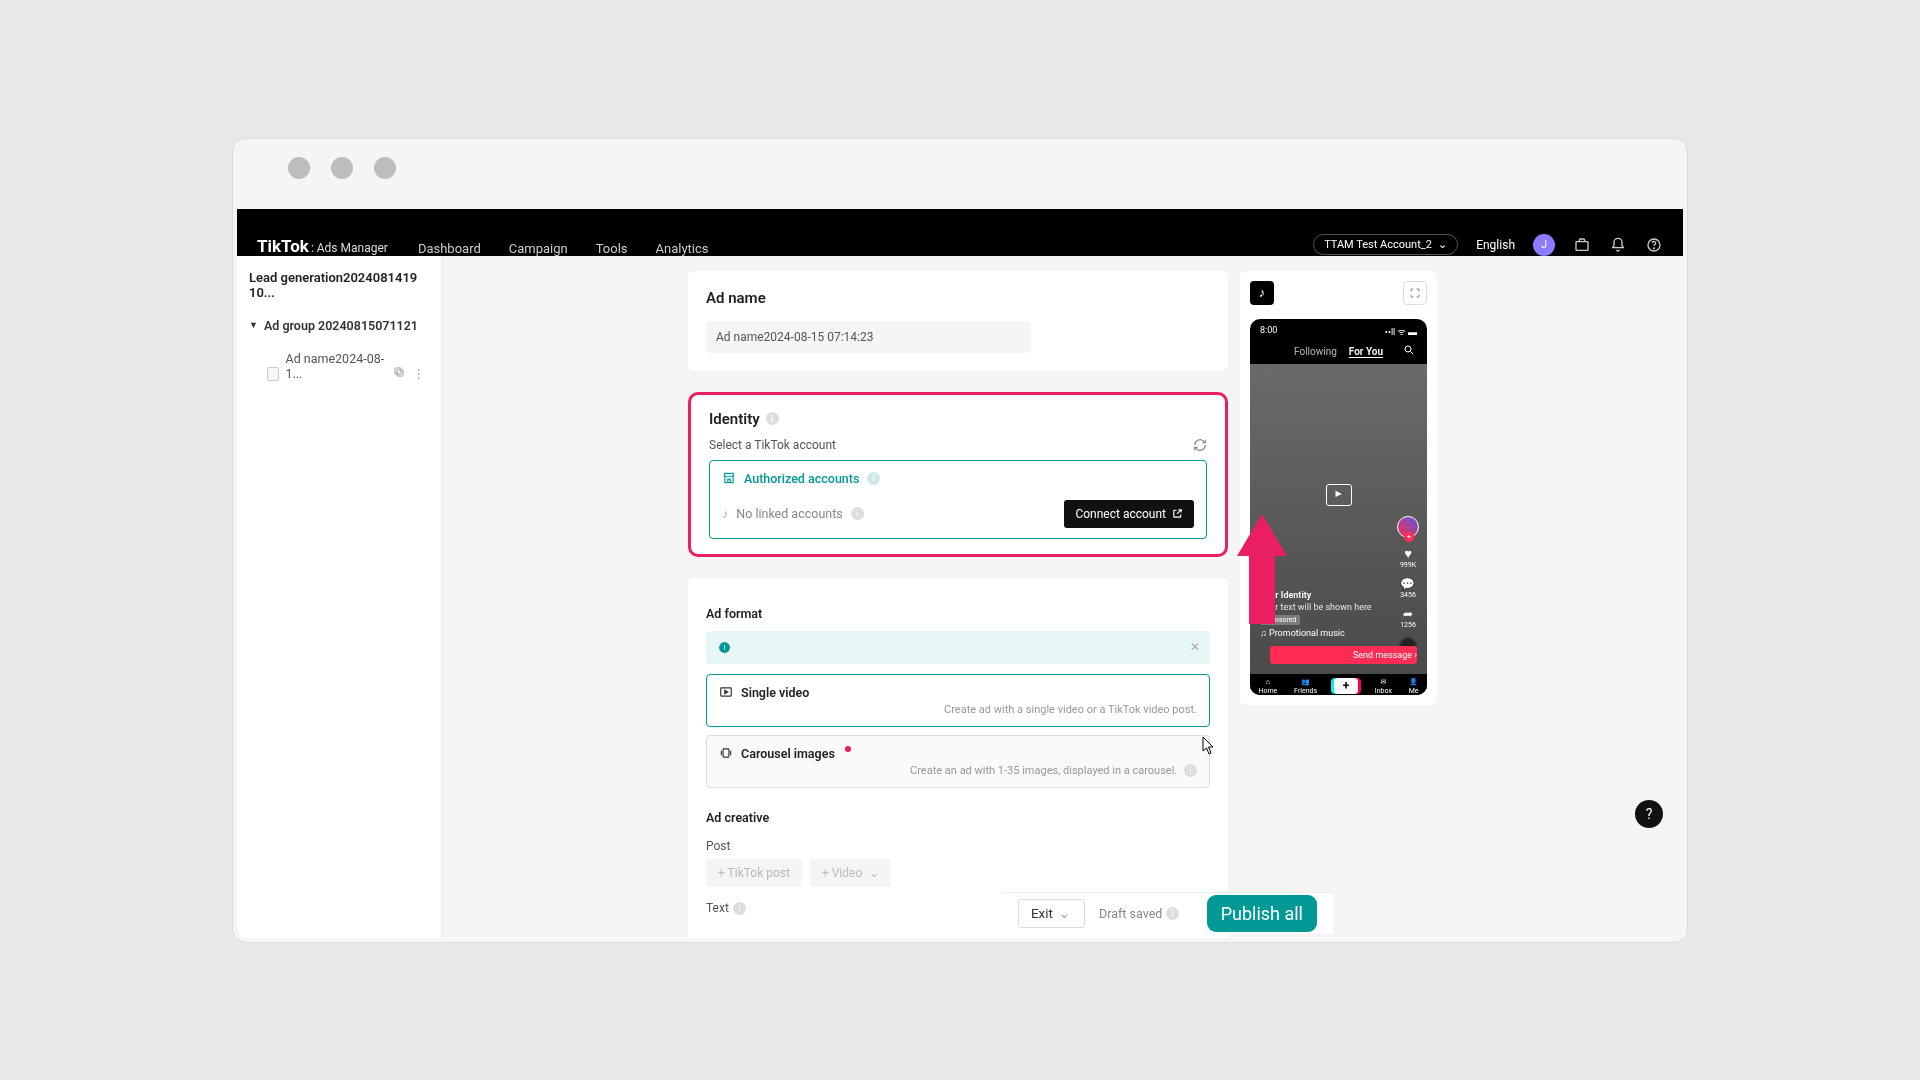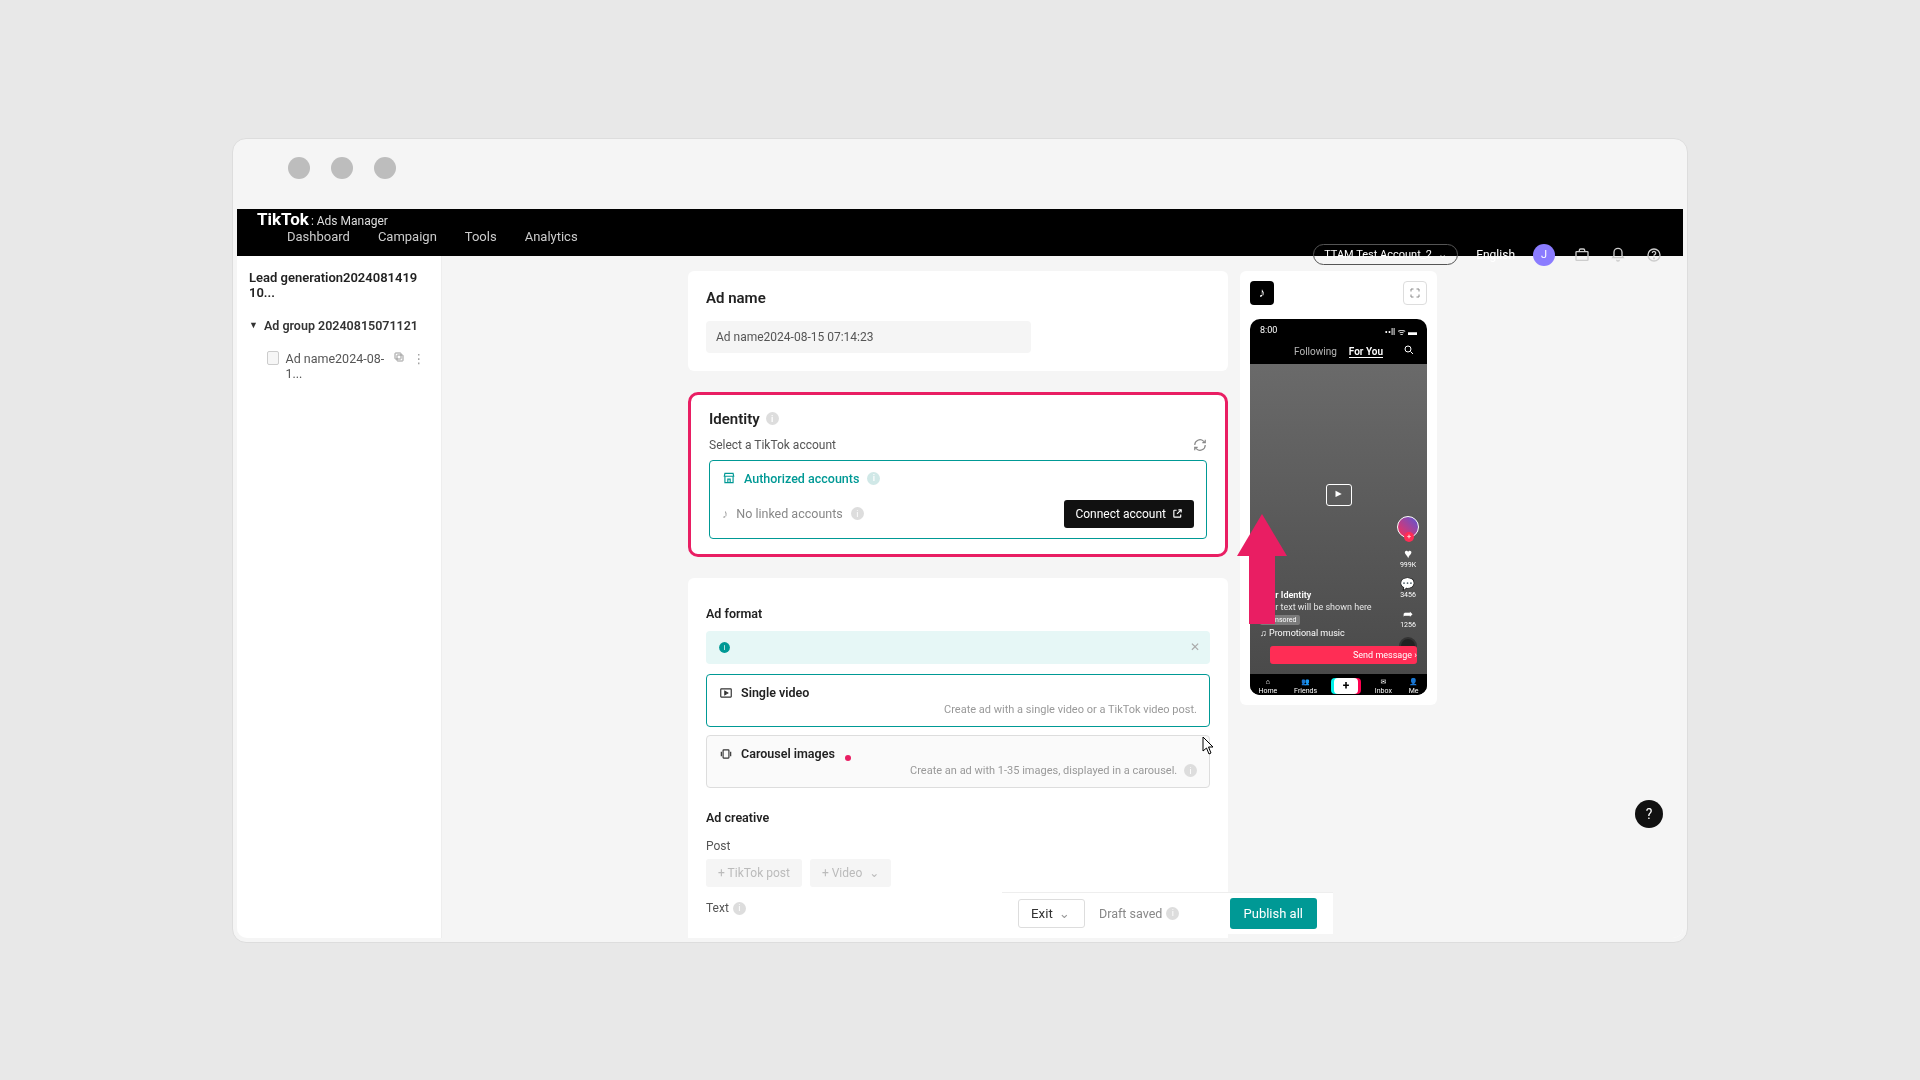--- a/index.html
+++ b/index.html
@@ -1,34 +1,34 @@
 <!DOCTYPE html>
 <html><head>
 <meta charset="utf-8">
 <style>
 * { box-sizing: border-box; margin: 0; padding: 0; font-family: -apple-system, BlinkMacSystemFont, "Segoe UI", Roboto, sans-serif; }
 body { background: #e8e8e8; width: 1920px; height: 1080px; overflow: hidden; display:flex; align-items:center; justify-content:center; }
 .outer-frame { width: 1456px; height: 805px; background: #f5f5f5; border-radius: 14px; border:1px solid #ddd; overflow:hidden; position:relative; }
 .titlebar { height: 58px; display:flex; align-items:center; padding-left: 55px; gap: 21px; }
 .dot { width: 22px; height: 22px; border-radius: 50%; background: #bdbdbd; }
 .browser-body { position:absolute; top:70px; left:4px; right:4px; bottom:4px; background:#fff; border-radius:0 0 10px 10px; overflow:hidden; }
-.topnav { height: 47px; background:#000; display:flex; align-items:flex-start; padding: 0 20px; color:#fff; font-size:13px;flex-direction:column; }
+.topnav { height: 47px; background:#000; display:flex; align-items:flex-end; padding: 0 20px; color:#fff; font-size:13px; }
 .brand { font-weight:700; font-size:17px; display:flex; align-items:baseline; gap:2px; }
 .brand-sub { font-weight:400; font-size:12px; color:#ddd; }
 .nav-links { display:flex; gap:28px; margin-left:30px; color:#ccc; }
 .nav-links span { cursor:pointer; }
 .nav-right { margin-left:auto; display:flex; align-items:center; gap:18px; }
 .acct-pill { border:1px solid #555; border-radius:14px; padding:3px 10px; display:flex; align-items:center; gap:6px; font-size:11px; }
 .avatar { width:22px; height:22px; border-radius:50%; background:#8b7cff; display:flex; align-items:center; justify-content:center; font-size:11px; }
 .icn { width:18px; height:18px; display:inline-flex; align-items:center; justify-content:center; color:#ccc; }
 .content { display:flex; height: calc(100% - 47px); background:#f5f5f5; }
 .sidebar { width:205px; background:#fff; padding:14px 12px; border-right:1px solid #eee; font-size:12.5px; }
 .sidebar .campaign { font-weight:600; color:#222; margin-bottom:14px; font-size:13px; }
 .sidebar .adgroup { display:flex; align-items:center; gap:6px; font-weight:600; color:#333; margin-bottom:8px; padding:4px 0;}
-.sidebar .ad-item { display:flex; align-items:flex-start; gap:6px; padding:6px 4px 6px 18px; border-radius:4px; color:#555; }
+.sidebar .ad-item { display:flex; align-items:flex-end; gap:6px; padding:6px 4px 6px 18px; border-radius:4px; color:#555; }
 .ad-item .sq { width:14px; height:14px; border:1px solid #ccc; border-radius:2px; background:#f6f6f6; }
 .ad-item .acts { margin-left:auto; display:flex; gap:8px; color:#999; }
 .main { flex:1; display:flex; justify-content:center; overflow:hidden; position:relative; padding-top:15px; }
 .center-col { width:540px; display:flex; flex-direction:column; gap:21px; }
 .preview-col { width:197px; margin-left:12px; }
 .card { background:#fff; border-radius:6px; padding:18px; }
 .card h3 { font-size:15px; font-weight:600; color:#222; margin-bottom:14px; display:flex; align-items:center; gap:6px; }
 .info-ic { width:13px; height:13px; border-radius:50%; background:#ddd; color:#fff; font-size:9px; display:inline-flex; align-items:center; justify-content:center; }
 .text-input { background:#f5f5f5; border:none; border-radius:4px; padding:9px 10px; font-size:12px; color:#555; width:325px; }
 .identity-card { border:3px solid #e91e63; border-radius:10px; padding:15px 18px; }
@@ -39,21 +39,21 @@
 .acct-row { display:flex; align-items:center; gap:8px; font-size:12.5px; }
 .acct-row.top { color:#009995; font-weight:500; }
 .acct-row.bottom { color:#888; margin-top:14px; }
 .connect-btn { margin-left:auto; background:#111; color:#fff; border:none; border-radius:3px; padding:7px 11px; font-size:12px; display:flex; align-items:center; gap:6px; cursor:pointer; }
 .section-label { font-size:12.5px; font-weight:600; color:#222; margin-bottom:10px; }
 .info-banner { background:#e6f7f6; border-radius:4px; padding:10px 12px; font-size:12px; color:#555; display:flex; align-items:flex-start; gap:8px; margin-bottom:10px; position:relative; }
 .info-banner .link { color:#009995; cursor:pointer; display:block; margin-top:2px; }
 .info-banner .close { position:absolute; right:10px; top:9px; color:#aaa; cursor:pointer; font-size:12px; }
 .format-opt { border:1px solid #ddd; border-radius:4px; padding:10px 12px; margin-bottom:8px; cursor:pointer; }
 .format-opt.selected { border:1.5px solid #009995; }
-.format-opt .t { font-size:12.5px; font-weight:600; color:#222; display:flex; align-items:flex-end; gap:8px; }
+.format-opt .t { font-size:12.5px; font-weight:600; color:#222; display:flex; align-items:flex-start; gap:8px; }
 .format-opt .d { font-size:11px; color:#999; margin-top:3px; margin-left:22px;text-align:right; }
 .new-dot { width:6px; height:6px; border-radius:50%; background:#e91e63; display:inline-block; margin-left:2px; vertical-align:middle; }
 .post-btns { display:flex; gap:8px; margin-top:6px; }
 .ghost-btn { background:#f5f5f5; border:none; color:#bbb; font-size:12px; padding:7px 12px; border-radius:3px; cursor:not-allowed; }
 .sub-label { font-size:12px; color:#555; margin-top:14px; margin-bottom:4px; display:flex; align-items:center; gap:4px;}
 .arrow-callout { position:absolute; width:50px; height:110px; pointer-events:none; z-index:5; }
 .arrow-body { position:absolute; left:12px; top:40px; width:26px; height:70px; background:#e91e63; }
 .arrow-head { position:absolute; left:0; top:0; width:0; height:0; border-left:25px solid transparent; border-right:25px solid transparent; border-bottom:42px solid #e91e63; }
 .preview-card { background:#fff; border-radius:6px; padding:10px; position:relative; }
 .app-ic { width:24px;height:24px;border-radius:4px;background:#000;display:flex;align-items:center;justify-content:center;color:#fff;font-size:13px;font-weight:700; }
@@ -71,21 +71,21 @@
 .side-icons .si { display:flex;flex-direction:column;align-items:center;font-size:7px; }
 .side-icons .disc { width:18px;height:18px;border-radius:50%;background:#222;border:2px solid #333; }
 .caption { position:absolute; left:10px; bottom:36px; font-size:9px; }
 .cta-btn{ position:absolute; bottom:10px; left:20px; right:10px; background:#ff2d55; color:#fff; text-align:right; border-radius:3px; padding:4px 0; font-size:9px;}
 .tabbar { display:flex; justify-content:space-around; padding:4px 0; background:#000; font-size:7px; }
 .tabbar .ti { display:flex; flex-direction:column; align-items:center; gap:1px; }
 .tabbar .plus { width:24px;height:16px;background:#fff;border-radius:4px;color:#000;display:flex;align-items:center;justify-content:center;font-size:12px;font-weight:700;box-shadow:-3px 0 0 #00f2ea,3px 0 0 #ff0050; }
 .bottom-bar { position:absolute; left:560px; right:350px; bottom:4px; height:42px; background:#fff; display:flex; align-items:center; padding:0 16px; gap:14px; font-size:12.5px; border-top:1px solid #eee;}
 .exit-btn { border:1px solid #ddd; background:#fff; padding:6px 14px 6px 12px; border-radius:3px; cursor:pointer; display:flex; align-items:center; gap:6px; color:#333;}
 .draft { color:#888; display:flex; align-items:center; gap:4px;}
-.publish-btn { margin-left:auto; background:#009995; color:#fff; border:none; border-radius:3px; padding:8px 14px; cursor:pointer; font-size:13px; }
+.publish-btn { margin-left:auto; background:#009995; color:#fff; border:none; border-radius:9px; padding:8px 14px; cursor:pointer; font-size:18px; }
 .cursor-arrow { position:absolute; width:14px; height:20px; pointer-events:none; z-index:6; }
 .help-fab { position:absolute; right:20px; bottom:110px; width:28px;height:28px;border-radius:50%;background:#111;color:#fff;display:flex;align-items:center;justify-content:center;font-size:14px;cursor:pointer; }
 svg { display:block; }
 </style>
 </head>
 <body>
 
 <div class="outer-frame">
   <div class="titlebar">
     <div class="dot"></div>

